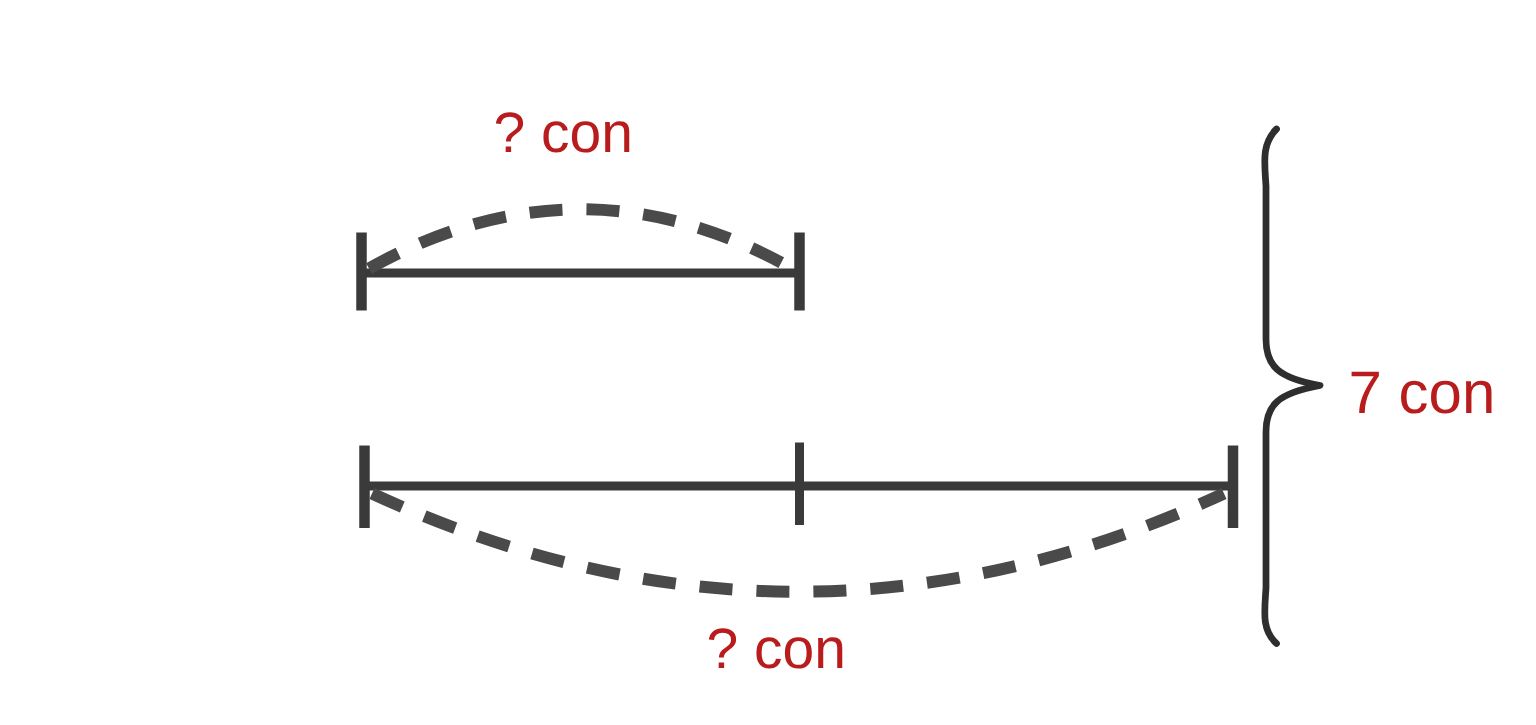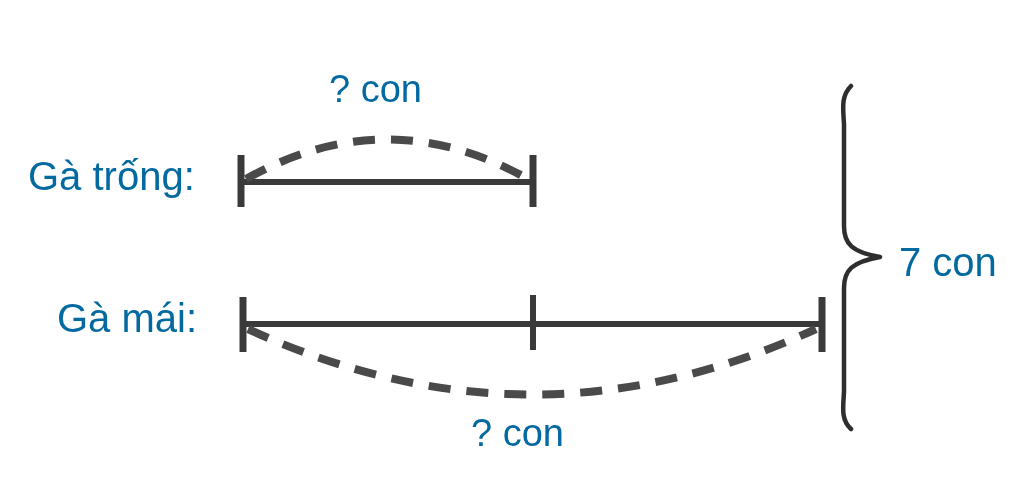--- a/index.html
+++ b/index.html
@@ -23,21 +23,21 @@
   }
   svg.figure {
     position: absolute;
     left: 0; top: 0;
     width: 1024px;
     height: 483px;
     display: block;
   }
   .lbl {
     position: absolute;
-    color: #0369a1;
+    color: #b91c1c;
     font-family: "Liberation Sans", sans-serif;
     font-weight: 400;
     white-space: nowrap;
     line-height: 1;
   }
   #label-rooster {
     left: 28px;
     top: 156px;
     font-size: 40px;
   }
@@ -95,23 +95,21 @@
 
     <path d="M 851 86
              C 841 96, 843 108, 844 124
              L 844 226
              C 844 244, 852 252, 880 257
              C 852 262, 844 270, 844 288
              L 844 392
              C 843 408, 841 420, 851 429" fill="none" stroke="#2e2e2e" stroke-width="4.5" stroke-linecap="round" stroke-linejoin="round"></path>
   </svg>
 
-  <div class="lbl" id="label-rooster">Gà trống:</div>
 
-  <div class="lbl" id="label-hen">Gà mái:</div>
 
   <div class="lbl" id="label-top-unknown">? con</div>
 
   <div class="lbl" id="label-bottom-unknown">? con</div>
 
   <div class="lbl" id="label-total">7 con</div>
 
 </div>
 
 </body></html>

